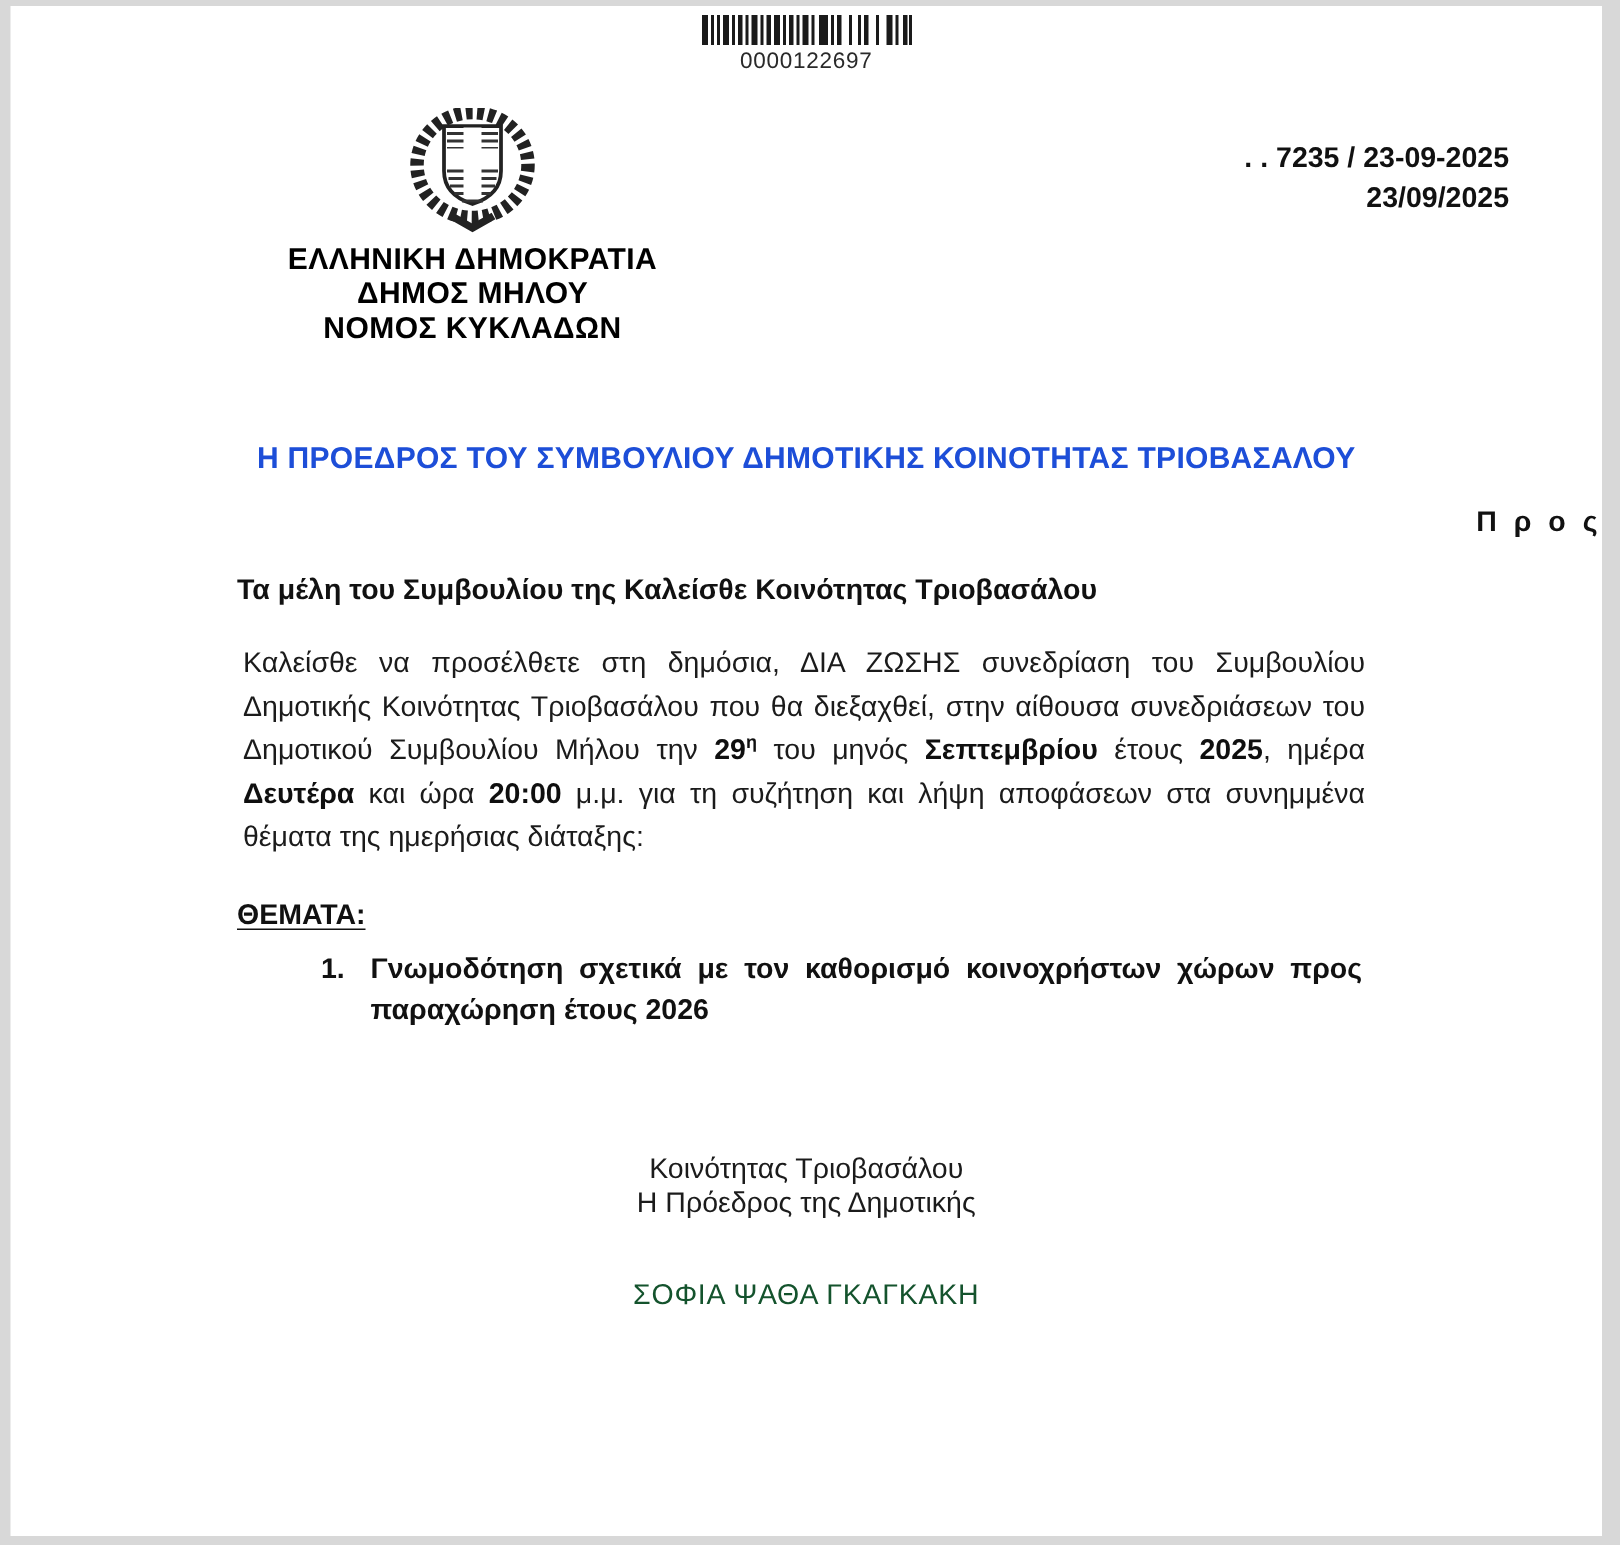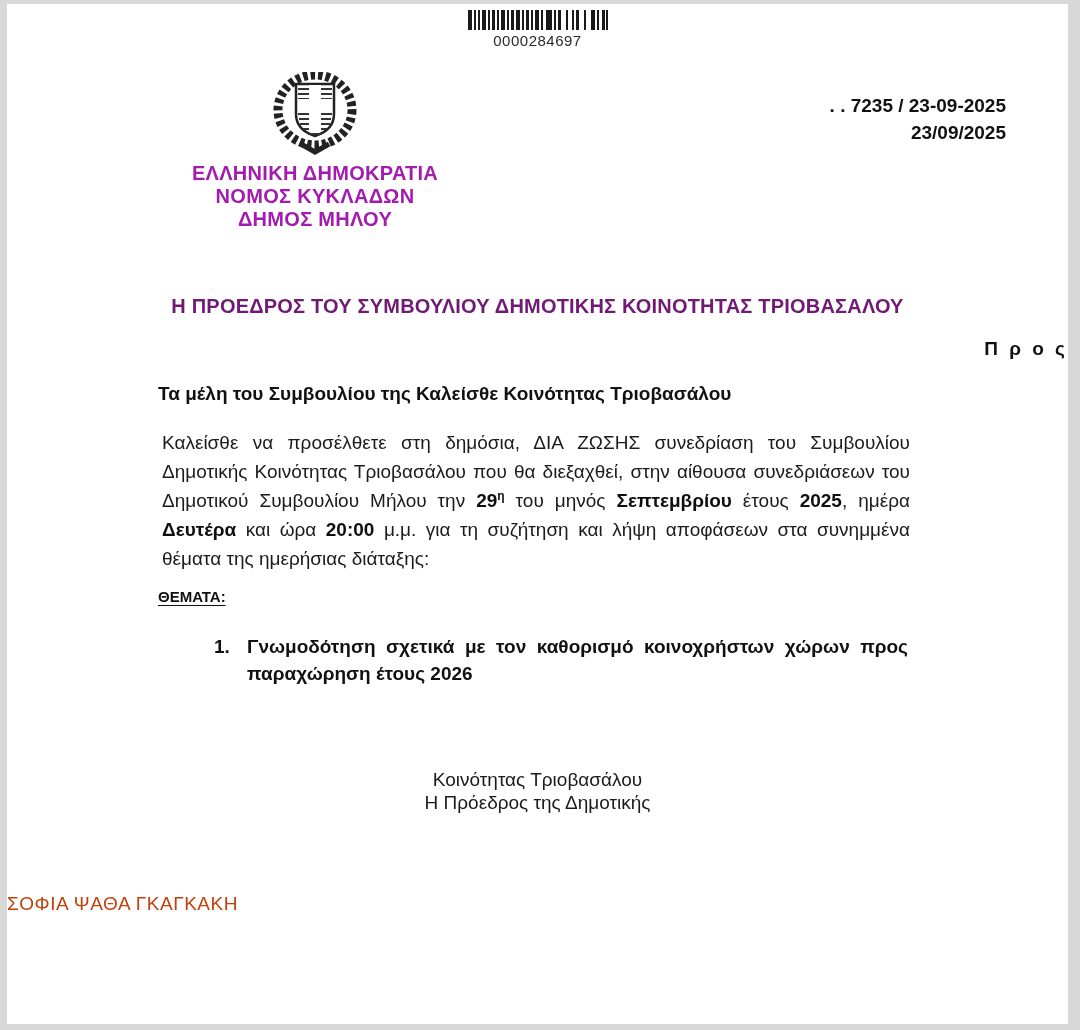--- a/index.html
+++ b/index.html
@@ -25,69 +25,69 @@
   .barcode-num{
     font-size:15px;color:#2a2a2a;margin-top:2px;letter-spacing:0.5px;
   }
   
   .org-block{
     position:absolute;left:178px;top:68px;width:260px;
     text-align:center;
   }
   .org-emblem{display:block;margin:0 auto 4px auto;}
   .org-lines{
-    font-weight:bold;font-size:20px;line-height:23px;color:#a21caf;
+    font-weight:bold;font-size:20px;line-height:23px;color:#000000;
     letter-spacing:0.3px;
   }
   
   .ref-block{
     position:absolute;top:88px;right:62px;
     text-align:right;font-weight:bold;font-size:19px;line-height:27px;color:#111;
   }
   
   .doc-title{
     position:absolute;top:291px;left:0;width:100%;
-    text-align:center;font-weight:bold;font-size:20px;color:#701a75;
+    text-align:center;font-weight:bold;font-size:20px;color:#1d4ed8;
     letter-spacing:0.2px;
   }
   .pros{
     position:absolute;top:334px;left:0;width:100%;
     text-align:right;font-weight:bold;font-size:19px;color:#111;
     letter-spacing:3px;
   }
   .recipients{
     position:absolute;top:379px;left:151px;
     font-weight:bold;font-size:19px;color:#111;
   }
   .body-par{
     position:absolute;top:420px;left:151px;width:748px;
     font-size:19px;line-height:29px;text-align:justify;color:#1b1b1b;
     margin:4px;
   }
   .body-par b{color:#0f0f0f;}
   .body-par sup{font-size:12px;line-height:0;}
   .themes-heading{
-    position:absolute;top:584px;left:151px;
-    font-weight:bold;font-size:15px;color:#111;
+    position:absolute;top:596px;left:151px;
+    font-weight:bold;font-size:19px;color:#111;
     text-decoration:underline;
     text-underline-offset:3px;
   }
   .topic-item{
     position:absolute;top:629px;left:207px;width:694px;
     display:flex;font-weight:bold;font-size:19px;line-height:27px;color:#111;
   }
   .topic-num{flex:0 0 33px;}
   .topic-text{flex:1;text-align:justify;}
   .sig-block{
     position:absolute;top:764px;left:0;width:100%;
     text-align:center;font-size:19px;line-height:23px;color:#1b1b1b;
   }
   .sig-name{
     position:absolute;top:849px;left:0;width:100%;
-    text-align:left;font-size:19px;color:#c2410c;letter-spacing:0.5px;margin-top:40px;
+    text-align:center;font-size:19px;color:#14532d;letter-spacing:0.5px;
   }
 </style>
 </head>
 <body>
 
 <div class="page">
 
   <div class="barcode-wrap">
     <svg class="barcode-svg" width="140" height="20" viewBox="0 0 140 20">
       <g fill="#1a1a1a">
@@ -113,21 +113,21 @@
         <rect x="98" y="0" width="2" height="20"></rect>
         <rect x="104" y="0" width="2" height="20"></rect>
         <rect x="108" y="0" width="3" height="20"></rect>
         <rect x="116" y="0" width="2" height="20"></rect>
         <rect x="123" y="0" width="4" height="20"></rect>
         <rect x="129" y="0" width="2" height="20"></rect>
         <rect x="134" y="0" width="3" height="20"></rect>
         <rect x="138" y="0" width="2" height="20"></rect>
       </g>
     </svg>
-    <div class="barcode-num">0000284697</div>
+    <div class="barcode-num">0000122697</div>
   </div>
 
   <div class="org-block">
     <svg class="org-emblem" width="100" height="86" viewBox="0 0 100 86">
 
       <ellipse cx="50" cy="38" rx="37" ry="35" fill="none" stroke="#222" stroke-width="9" stroke-dasharray="4.5 3"></ellipse>
       <path d="M36,72 L50,80 L64,72" fill="none" stroke="#222" stroke-width="5"></path>
 
       <path d="M31,12 h38 v30 q0 16 -19 22 q-19 -6 -19 -22 z" fill="#ffffff" stroke="#222" stroke-width="2.5"></path>
       <g stroke="#333" stroke-width="2">
@@ -141,22 +141,22 @@
         <line x1="35" y1="52" x2="65" y2="52"></line>
         <line x1="38" y1="57" x2="62" y2="57"></line>
         <line x1="43" y1="62" x2="57" y2="62"></line>
       </g>
 
       <rect x="44" y="13" width="12" height="46" fill="#ffffff"></rect>
       <rect x="33" y="27" width="34" height="12" fill="#ffffff"></rect>
     </svg>
     <div class="org-lines">
       <div>ΕΛΛΗΝΙΚΗ ΔΗΜΟΚΡΑΤΙΑ</div>
+      <div>ΔΗΜΟΣ ΜΗΛΟΥ</div>
       <div>ΝΟΜΟΣ ΚΥΚΛΑΔΩΝ</div>
-      <div>ΔΗΜΟΣ ΜΗΛΟΥ</div>
     </div>
   </div>
 
   <div class="ref-block">
     <div>.  . 7235 / 23-09-2025</div>
     <div>23/09/2025</div>
   </div>
 
   <div class="doc-title">Η ΠΡΟΕΔΡΟΣ ΤΟΥ ΣΥΜΒΟΥΛΙΟΥ ΔΗΜΟΤΙΚΗΣ ΚΟΙΝΟΤΗΤΑΣ ΤΡΙΟΒΑΣΑΛΟΥ</div>
 

